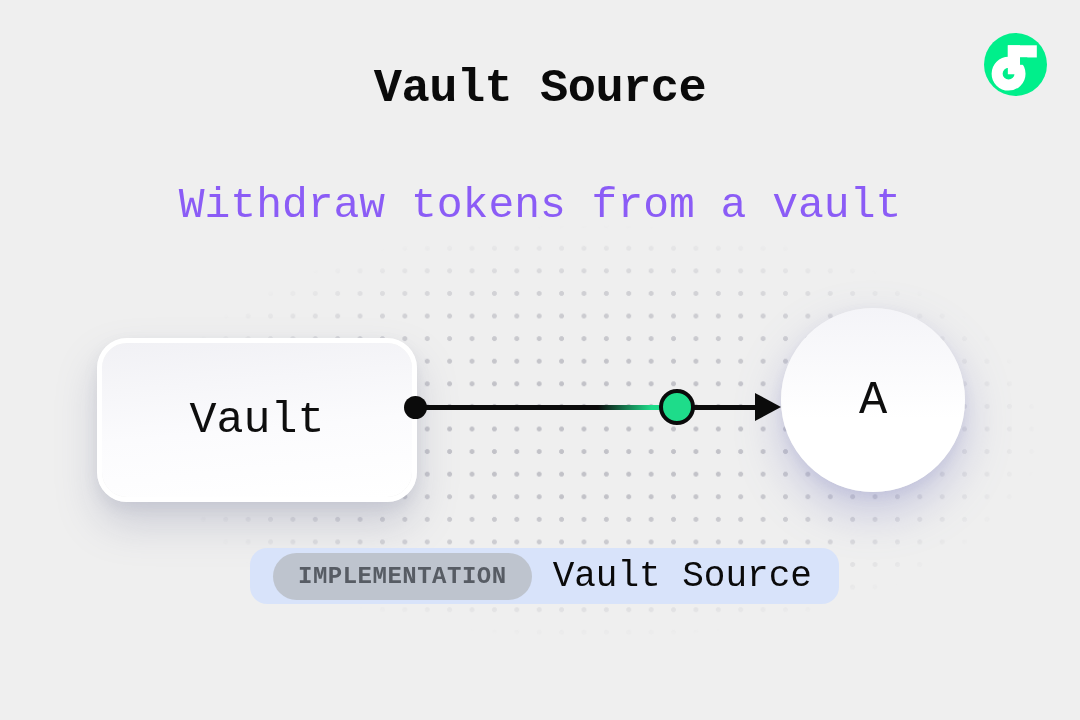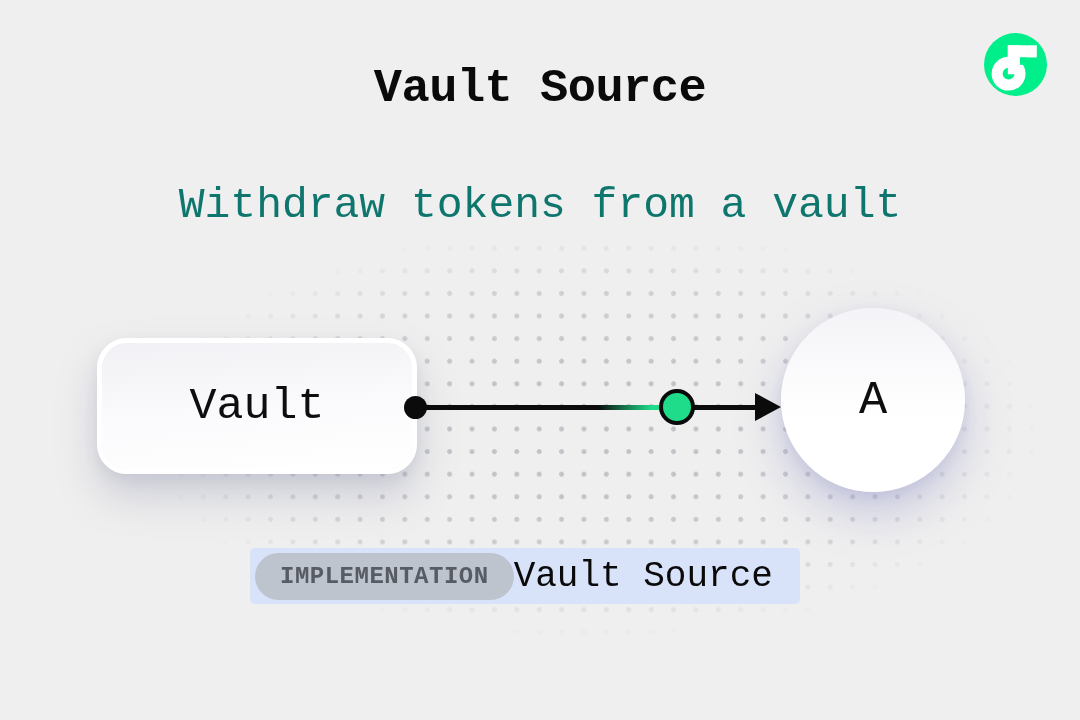--- a/index.html
+++ b/index.html
@@ -36,26 +36,26 @@
     left: 0; top: 62px; width: 100%;
     margin: 0; text-align: center;
     font-size: 47px; font-weight: 800; letter-spacing: -0.5px;
     color: #0a0a0a;
   }
   .subtitle {
     position: absolute; z-index: 4;
     left: 0; top: 181px; width: 100%;
     margin: 0; text-align: center;
     font-size: 43px; font-weight: 400;
-    color: #0f766e;
+    color: #8b5cf6;
   }
 
   .vault-box {
     position: absolute; z-index: 3;
-    left: 97px; top: 338px; width: 320px; height: 136px;
+    left: 97px; top: 338px; width: 320px; height: 164px;
     border: 5px solid #ffffff;
     border-radius: 30px;
     background: linear-gradient(175deg, #f1f1f5 0%, #fbfbfd 55%, #ffffff 100%);
     background-clip: padding-box;
     box-shadow: 0 22px 40px rgba(125,128,160,0.30), 0 6px 14px rgba(125,128,160,0.12);
     display: flex; align-items: center; justify-content: center;
     box-sizing: border-box;
   }
   .vault-box span { font-size: 45px; color: #0e0e0e; }
 
@@ -94,24 +94,24 @@
     position: absolute; z-index: 6;
     left: 755px; top: 393px; width: 0; height: 0;
     border-top: 14px solid transparent;
     border-bottom: 14px solid transparent;
     border-left: 26px solid #0b0b0b;
   }
 
   .badge {
     position: absolute; z-index: 4;
     left: 250px; top: 548px; height: 56px;
-    border-radius: 5px;
+    border-radius: 17px;
     background: #d8e3fa;
     display: inline-flex; align-items: center;
-    padding: 0 27px 0 5px;
+    gap: 21px; padding: 0 27px 0 23px;
     box-sizing: border-box;
   }
   .badge-tag {
     height: 47px; padding: 0 25px;
     border-radius: 24px;
     background: #bec4ce;
     display: flex; align-items: center;
     font-size: 24px; font-weight: 700; letter-spacing: 0.5px;
     color: #575c64;
     white-space: nowrap;

